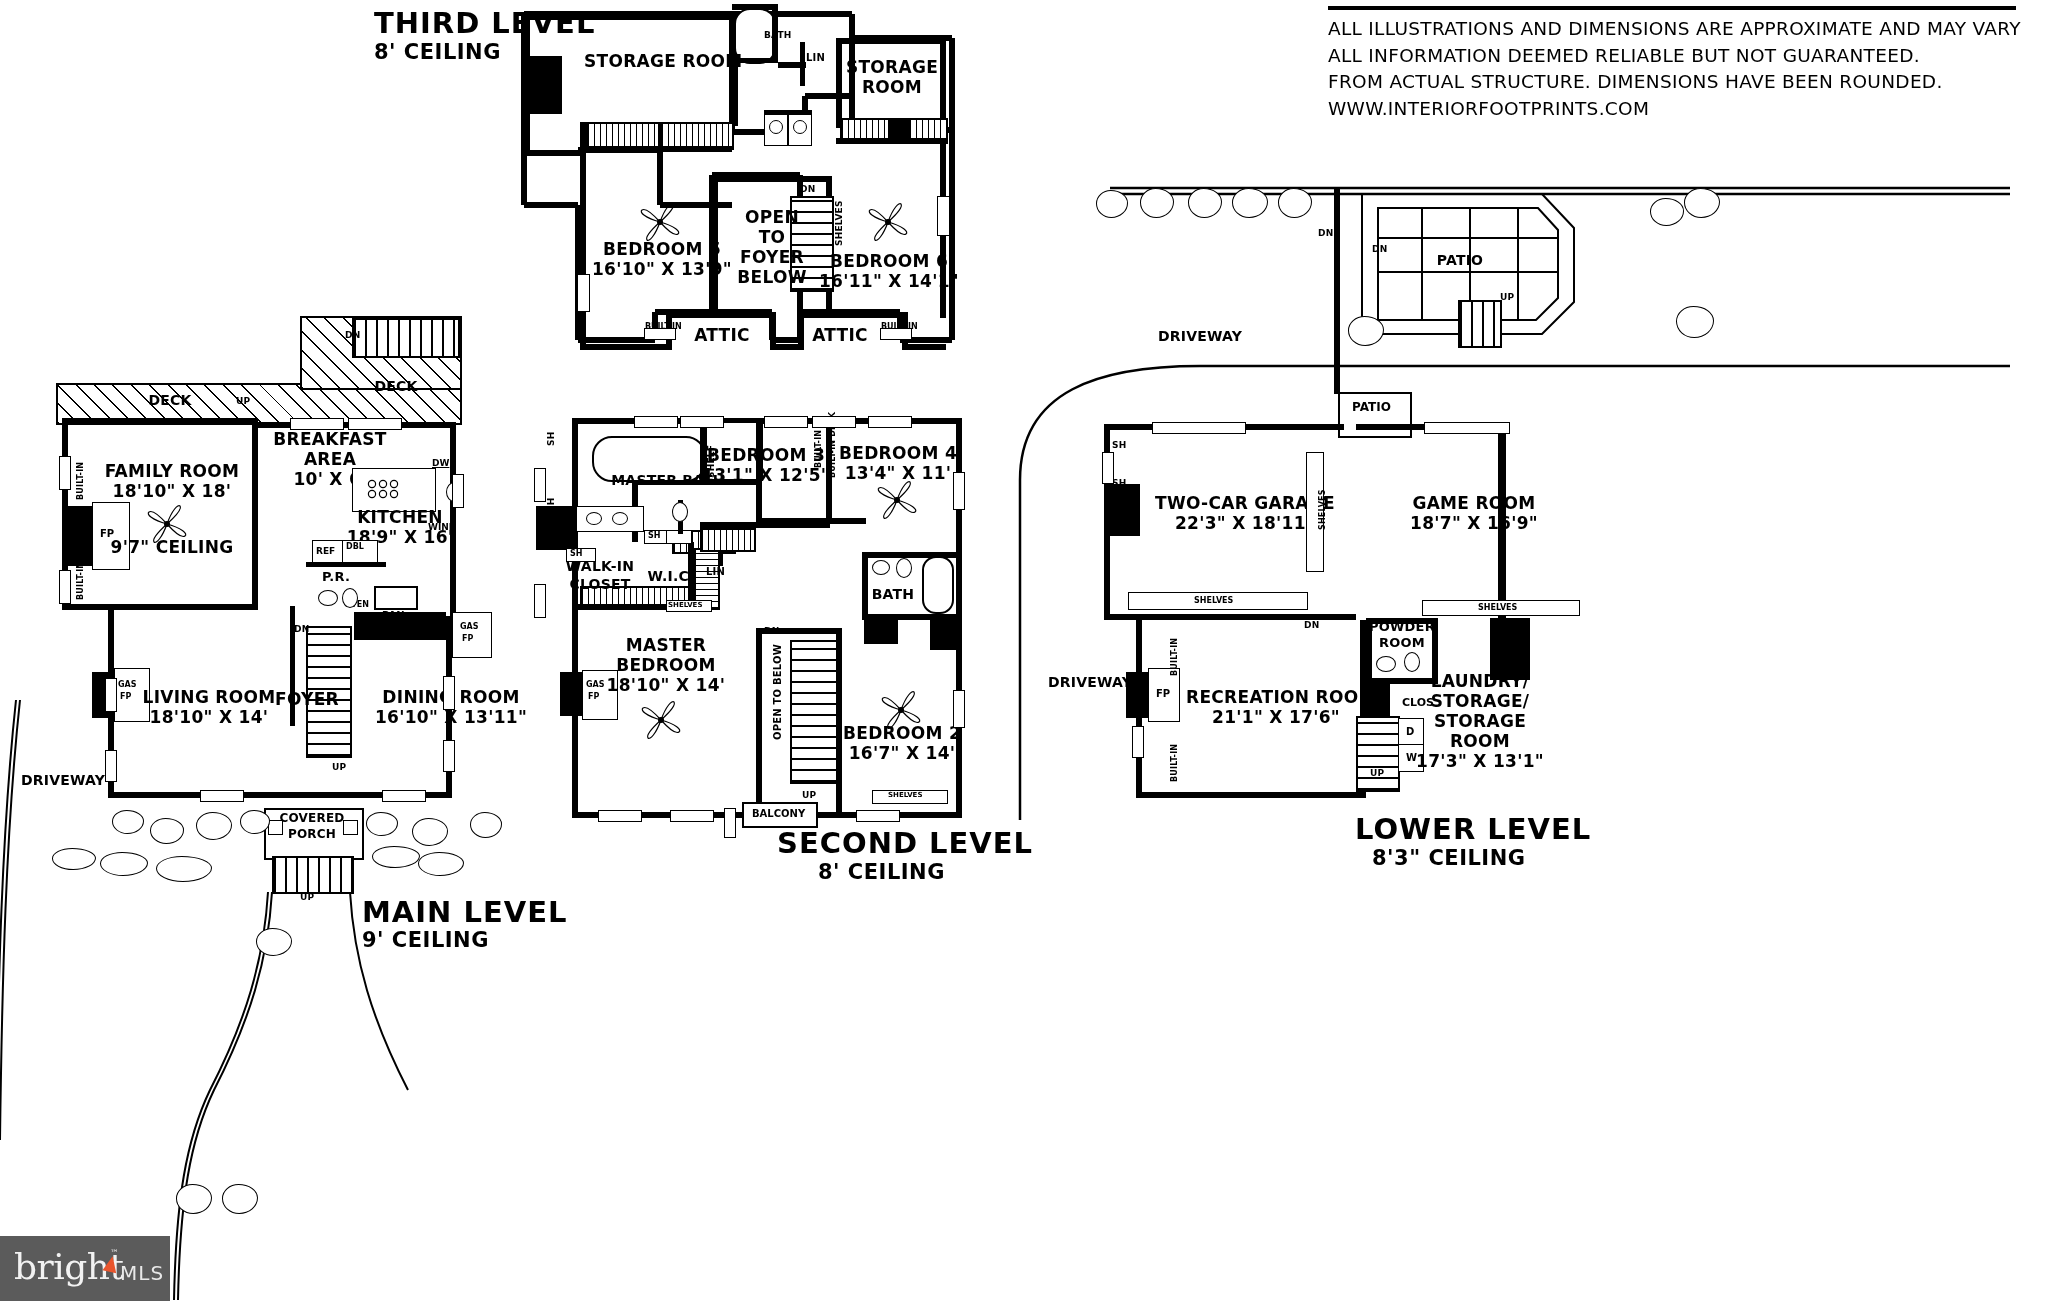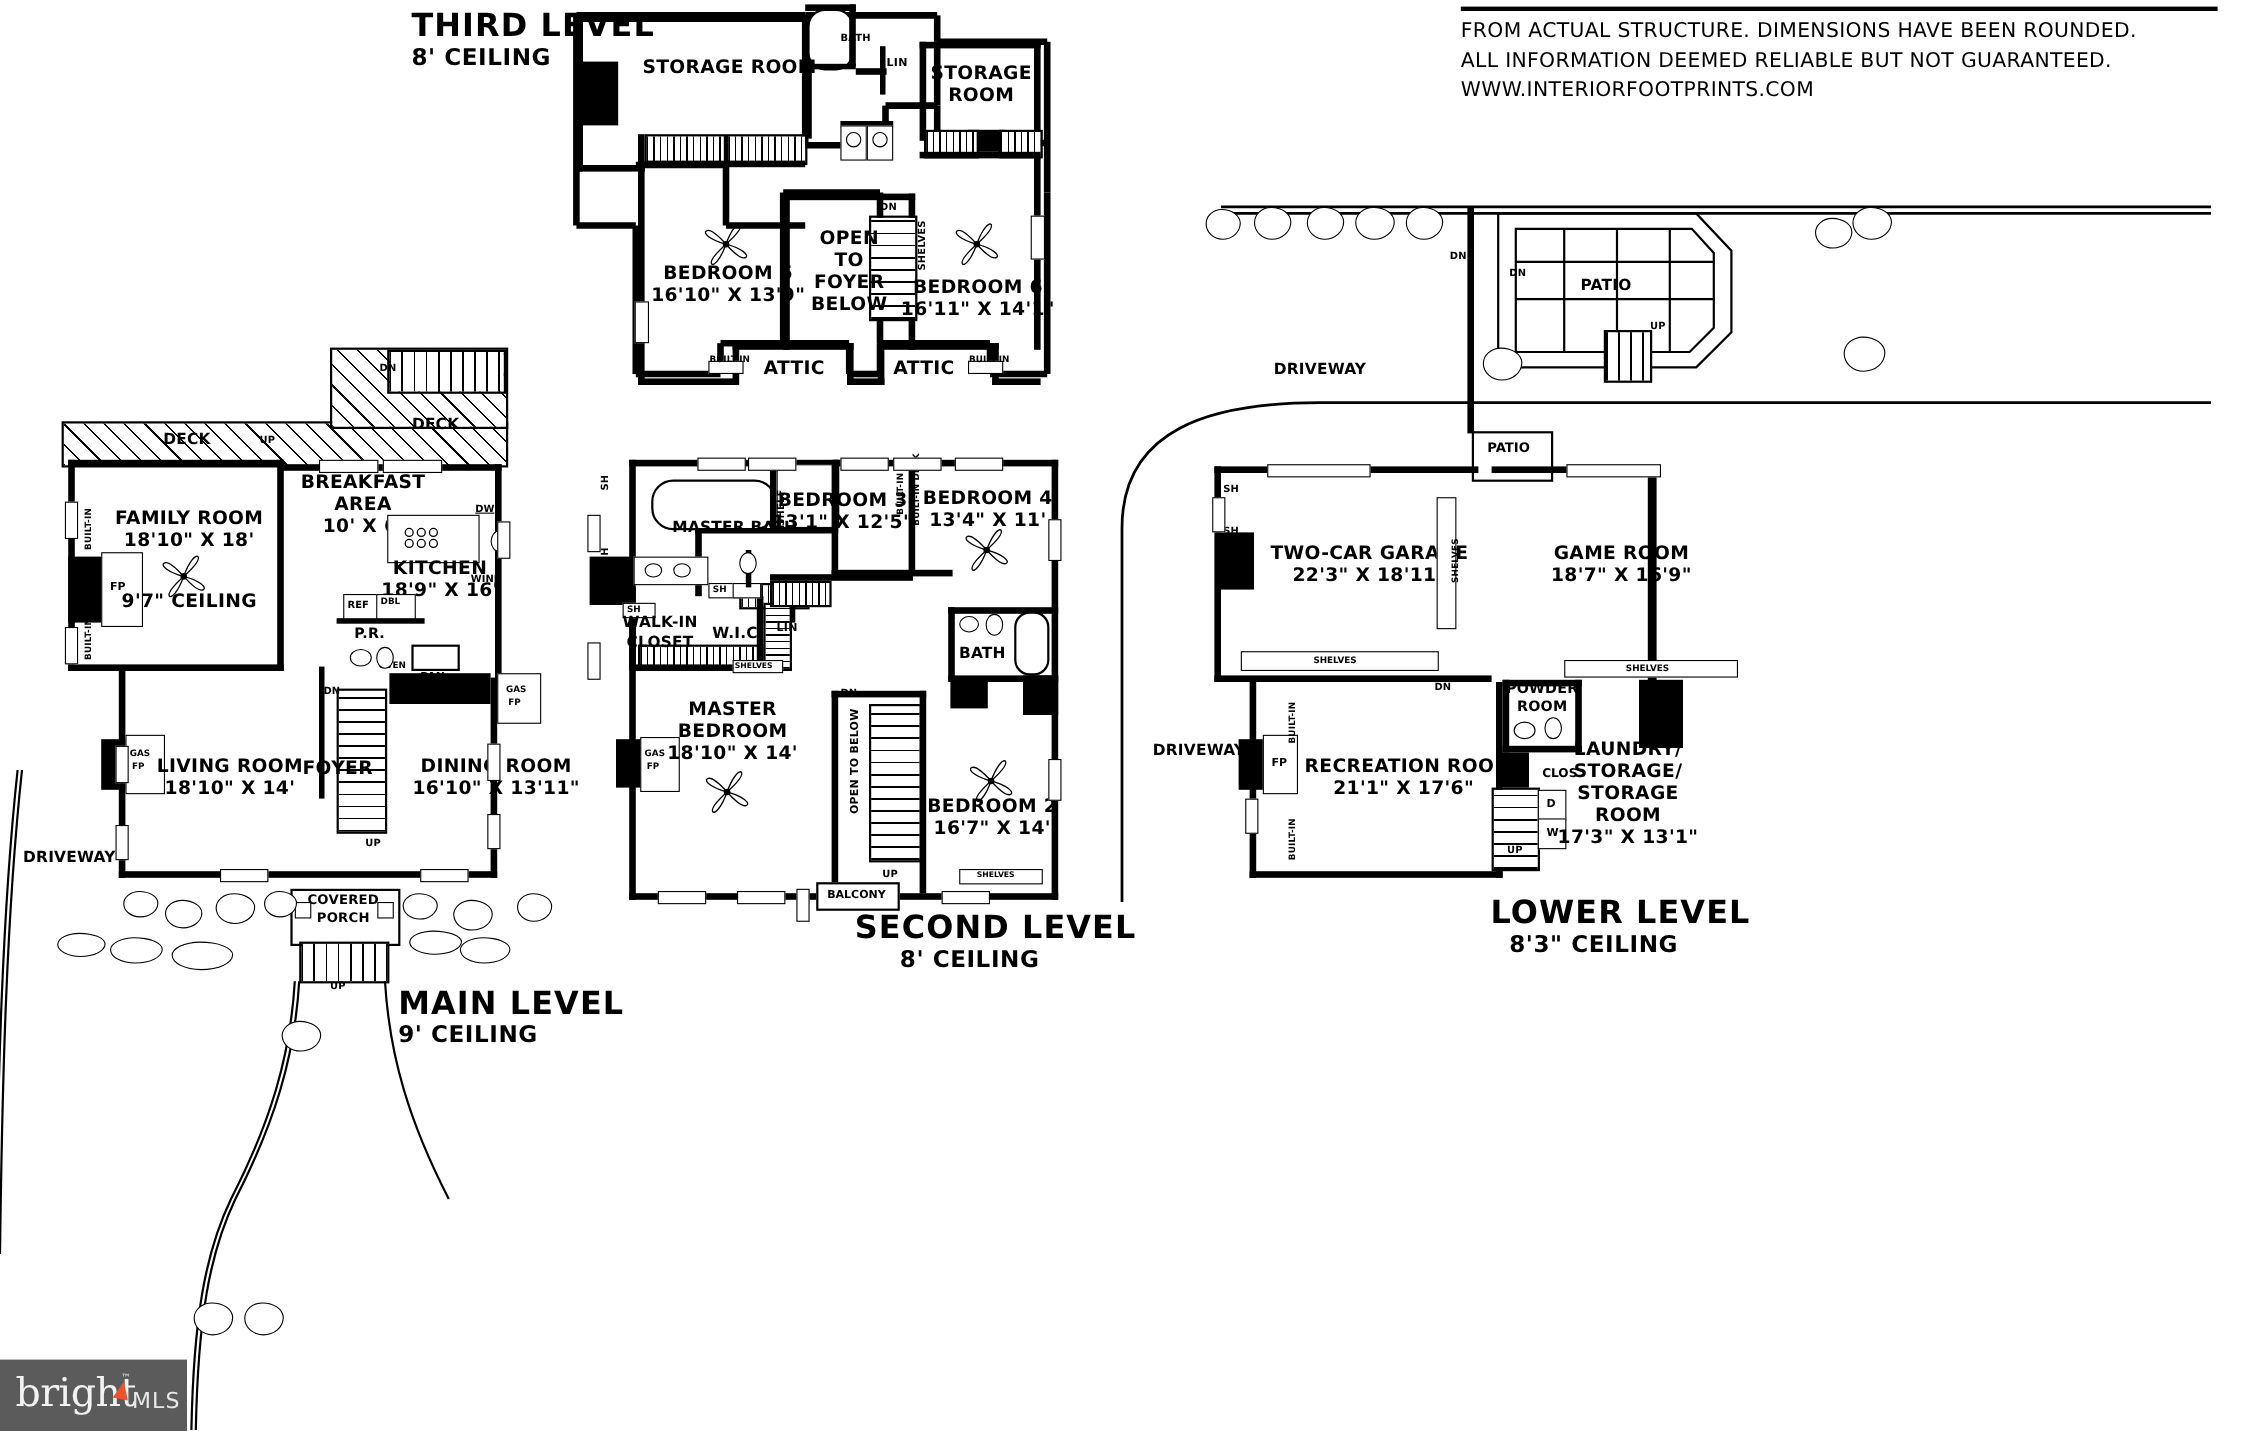--- a/index.html
+++ b/index.html
@@ -69,22 +69,23 @@
         border-bottom:16px solid #e8552d;transform:rotate(12deg);}
   svg{display:block;overflow:visible;}
 </style>
 </head>
 <body>
 
 <div class="stage">
 
   <div class="hdr">
     <div class="rule"></div>
+    <p>ALL ILLUSTRATIONS AND DIMENSIONS ARE APPROXIMATE AND MAY VARY</p>
+    <p>ALL INFORMATION DEEMED RELIABLE BUT NOT GUARANTEED.</p>
     <p>FROM ACTUAL STRUCTURE. DIMENSIONS HAVE BEEN ROUNDED.</p>
-    <p>ALL INFORMATION DEEMED RELIABLE BUT NOT GUARANTEED.</p>
     <p>WWW.INTERIORFOOTPRINTS.COM</p>
   </div>
 
   <div class="ttl level-title" style="left:374px;top:6px;">THIRD LEVEL</div>
   <div class="ttl level-sub" style="left:374px;top:40px;">8' CEILING</div>
 
   <svg style="position:absolute;left:500px;top:0px;" width="520" height="370">
     <g stroke="#000" fill="none" stroke-width="6">
 
       <path d="M24 14 L232 14"></path>

